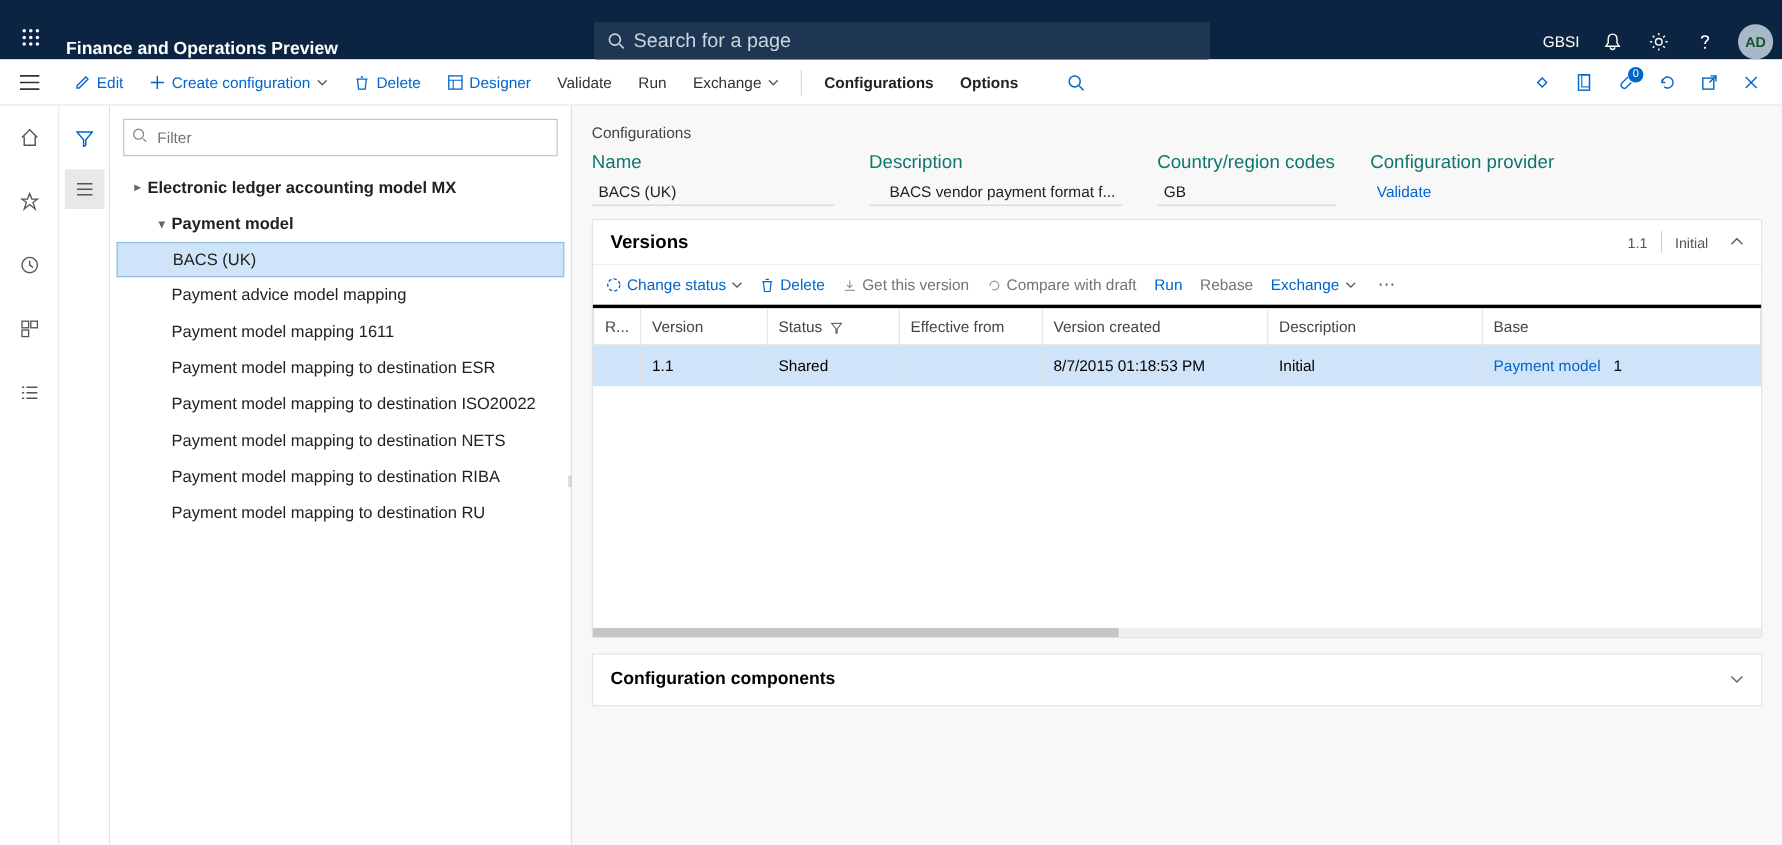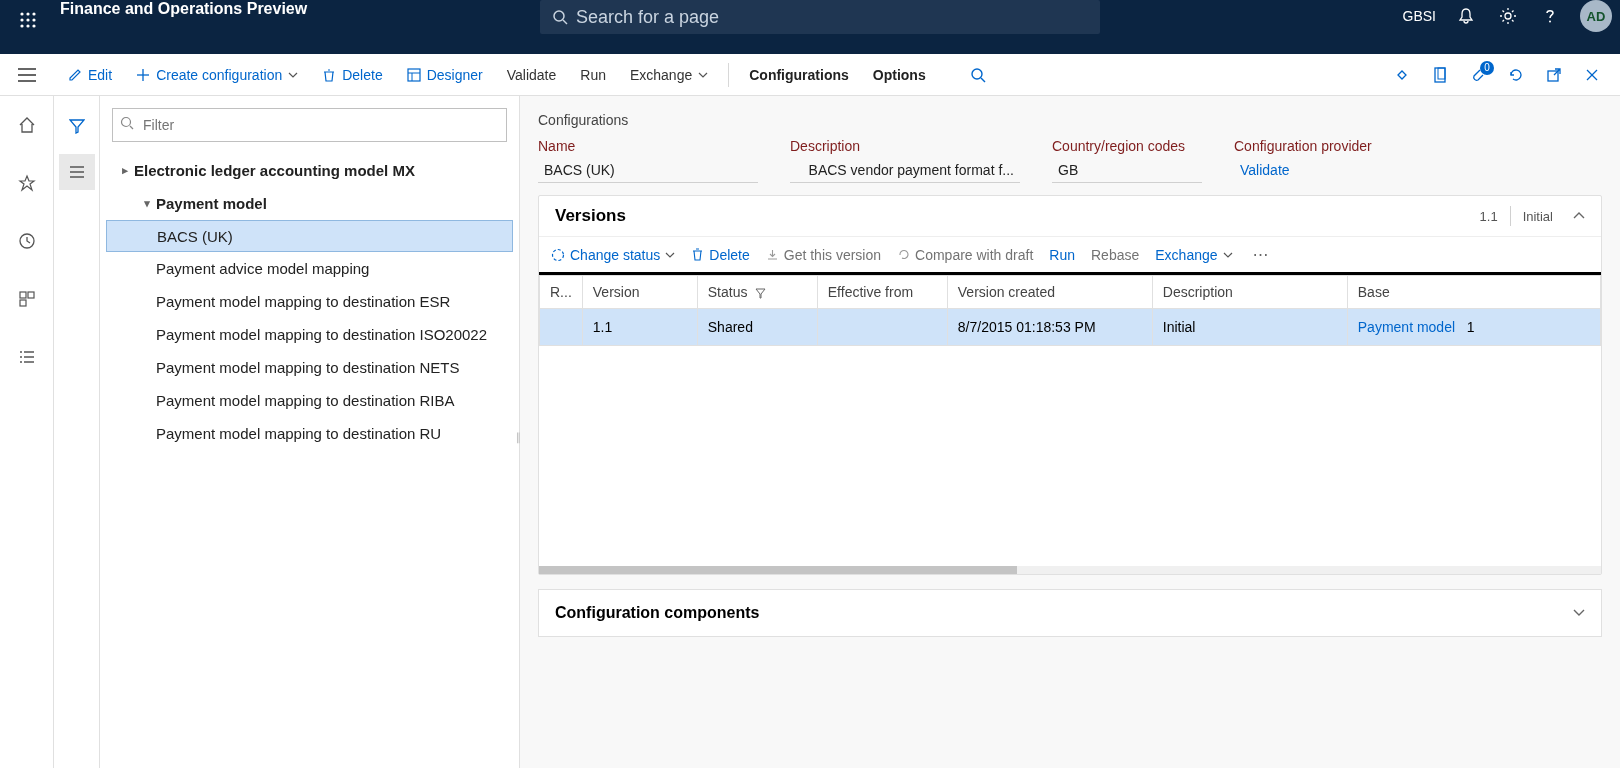--- a/index.html
+++ b/index.html
@@ -1,19 +1,19 @@
 <!DOCTYPE html>
 <html><head>
 <meta charset="utf-8">
 <style>
 * { box-sizing: border-box; margin: 0; padding: 0; font-family: "Segoe UI", Arial, sans-serif; }
 body { width: 1620px; height: 768px; overflow: hidden; background: #f8f8f8; }
 
 
-.top-header { height: 54px; background: #0b2441; color: #fff; display: flex; align-items: flex-start; padding: 0 8px; }
+.top-header { height: 54px; background: #0b2441; color: #fff; display: flex; align-items: flex-end; padding: 0 8px; }
 .top-header .waffle { width: 40px; height: 40px; display: flex; align-items: center; justify-content: center; cursor: pointer; }
 .top-header .app-title { font-size: 16px; font-weight: 600; margin-left: 12px; }
 .top-header .search { margin-left: auto; margin-right: auto; width: 560px; height: 34px; background: #1f3652; border-radius: 2px; display: flex; align-items: center; padding: 0 12px; position: absolute; left: 540px; }
 .top-header .search input { background: transparent; border: none; color: #f97316; flex: 1; font-size: 18px; outline: none; margin-left: 8px; }
 .top-header .search input::placeholder { color: #c9d4e0; }
 .top-header .right { margin-left: auto; display: flex; align-items: center; gap: 18px; }
 .top-header .right .text { font-size: 14px; margin-left: 25px; }
 .top-header .right .icon { width: 24px; height: 24px; display: flex; align-items: center; justify-content: center; cursor: pointer; }
 .top-header .avatar { width: 32px; height: 32px; border-radius: 50%; background: #a8b8c8; color: #14532d; display: flex; align-items: center; justify-content: center; font-size: 13px; font-weight: 600; }
 
@@ -51,21 +51,21 @@
 .tree-row.lvl0 { font-weight: 600; }
 .tree-row.lvl1 { padding-left: 32px; font-weight: 600; }
 .tree-row.lvl2 { padding-left: 50px; font-weight: 400; }
 .tree-row.selected { background: #cfe3f9; border: 1px solid #8fb8e0; height: 32px; }
 
 
 .main { position: absolute; left: 520px; top: 96px; right: 0; bottom: 0; padding: 16px 18px 0 18px; overflow-y: auto; background: #f8f8f8; }
 .main .crumb { font-size: 14px; color: #444; margin-bottom: 10px; }
 .fields { display: flex; gap: 32px; margin-bottom: 12px; }
 .field { display: flex; flex-direction: column; gap: 4px; }
-.field .lbl { font-size: 14px; color: #7f1d1d; }
+.field .lbl { font-size: 17px; color: #0f766e; }
 .field .val { font-size: 14px; color: #222; padding: 4px 6px; border-bottom: 1px solid #d0d0d0; min-width: 200px; }
 .field.name .val { min-width: 220px; }
 .field.desc .val { min-width: 230px; white-space: nowrap; overflow: hidden; text-overflow: ellipsis; text-align: right; }
 .field.cc .val { min-width: 150px; }
 .field.prov .val { color: #0066cc; border: none; }
 
 .card { background: #fff; border: 1px solid #e0e0e0; border-radius: 2px; margin-bottom: 14px; }
 .card-hdr { display: flex; align-items: center; padding: 10px 16px; font-size: 17px; font-weight: 600; border-bottom: 1px solid #eee; }
 .card-hdr .hdr-right { margin-left: auto; display: flex; align-items: center; gap: 12px; font-size: 13px; font-weight: 400; color: #555; }
 .card-hdr .hdr-right .divider { width: 1px; height: 20px; background: #d0d0d0; }
@@ -315,20 +315,23 @@
       </div>
       <div class="tree-row lvl1">
         <span class="arrow">▾</span>
         <span>Payment model</span>
       </div>
       <div class="tree-row lvl2 selected">
         <span>BACS (UK)</span>
       </div>
       <div class="tree-row lvl2">
         <span>Payment advice model mapping</span>
+      </div>
+      <div class="tree-row lvl2">
+        <span>Payment model mapping 1611</span>
       </div>
       <div class="tree-row lvl2">
         <span>Payment model mapping to destination ESR</span>
       </div>
       <div class="tree-row lvl2">
         <span>Payment model mapping to destination ISO20022</span>
       </div>
       <div class="tree-row lvl2">
         <span>Payment model mapping to destination NETS</span>
       </div>

